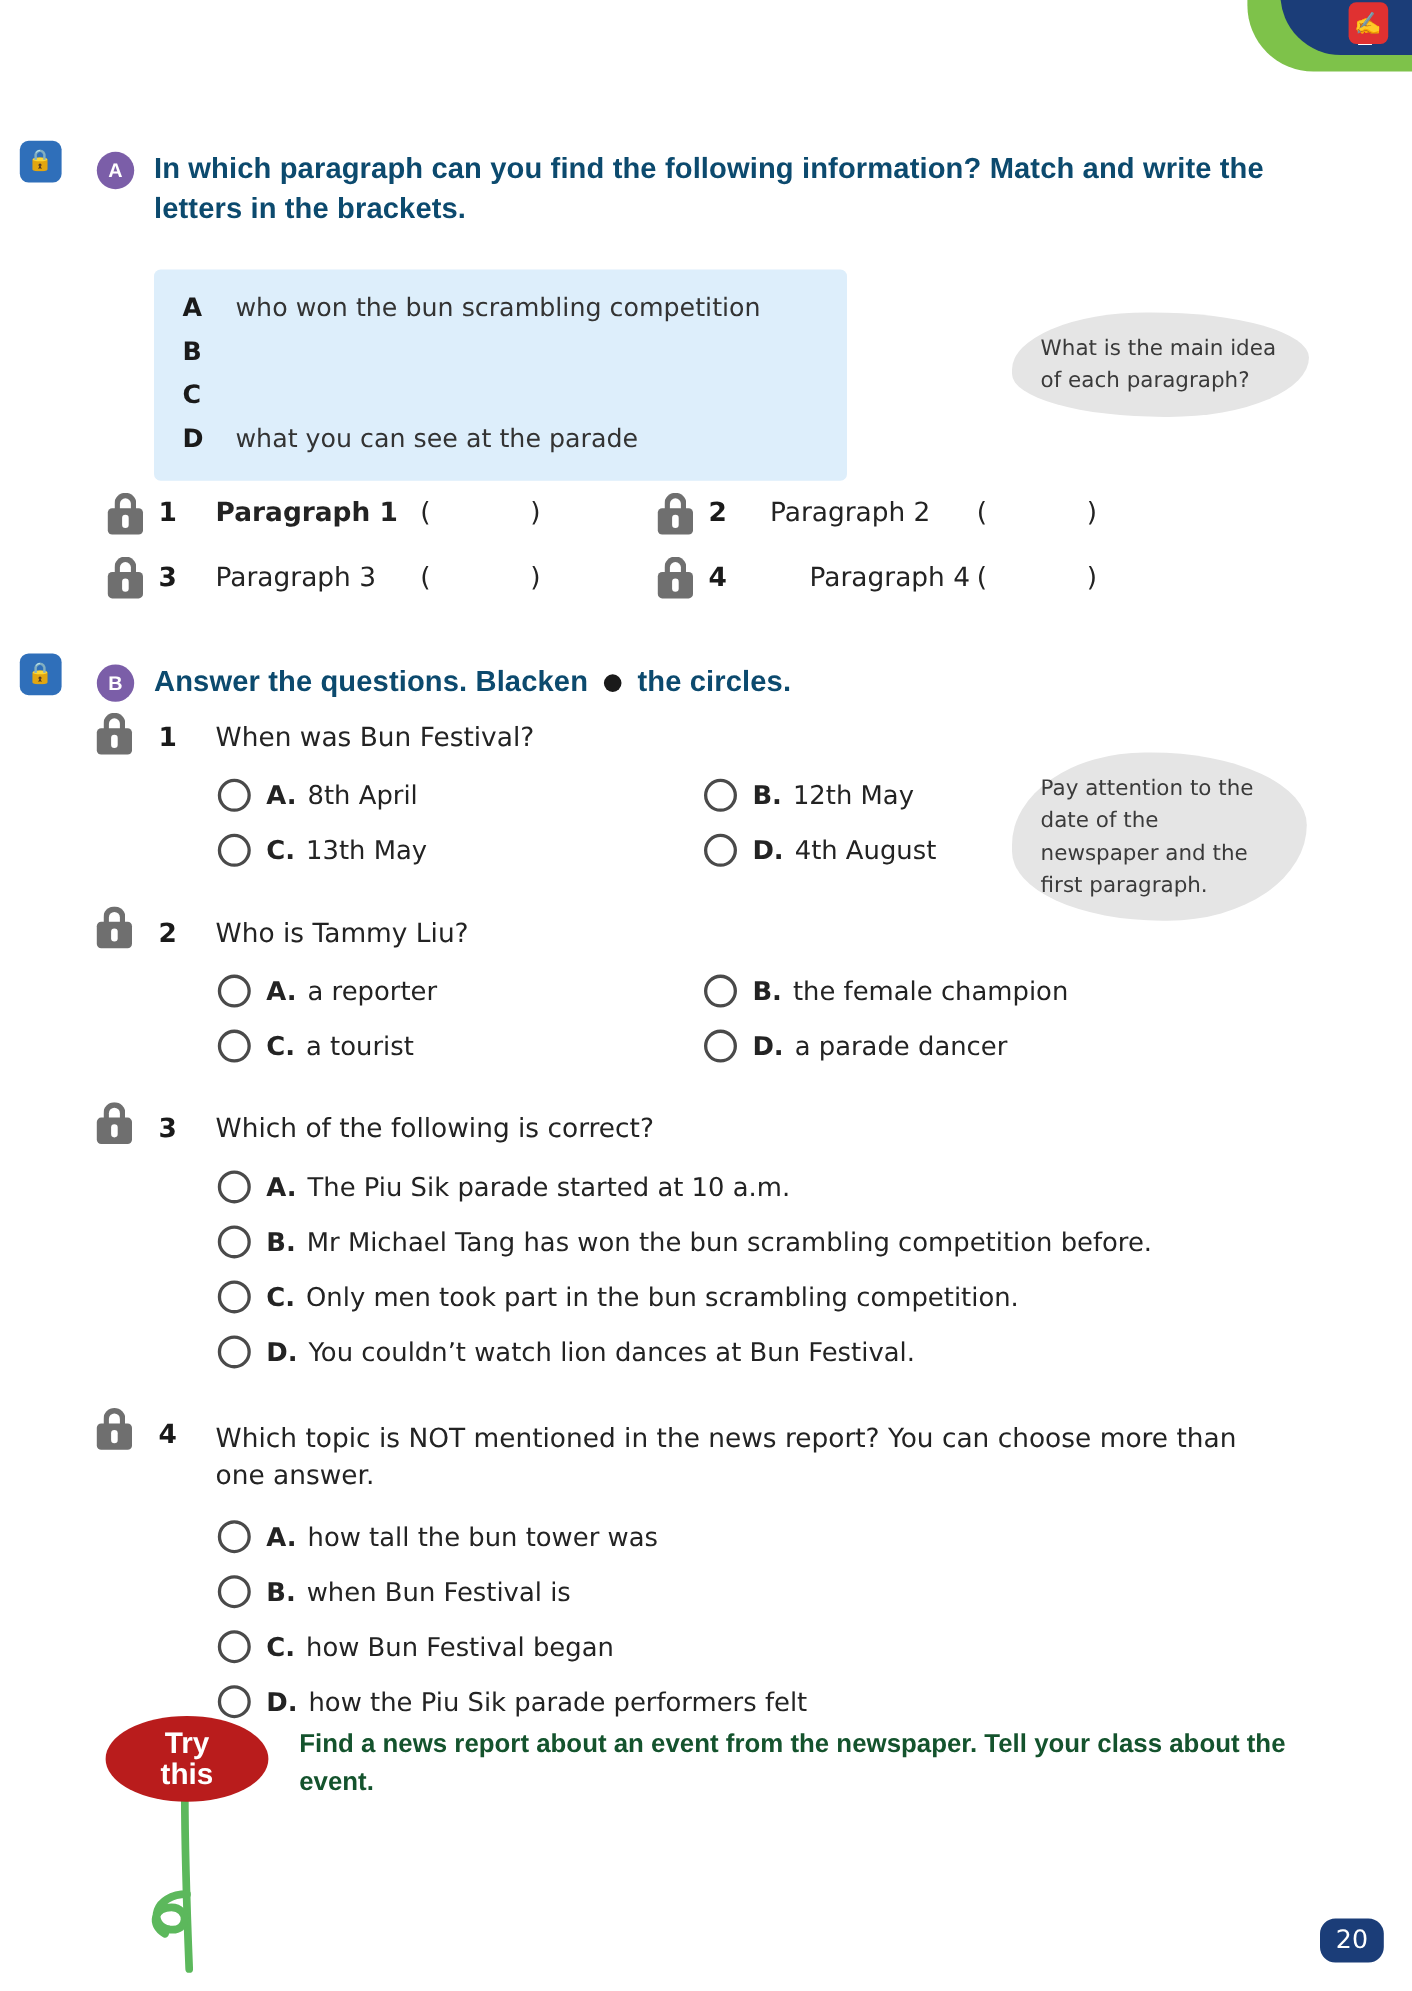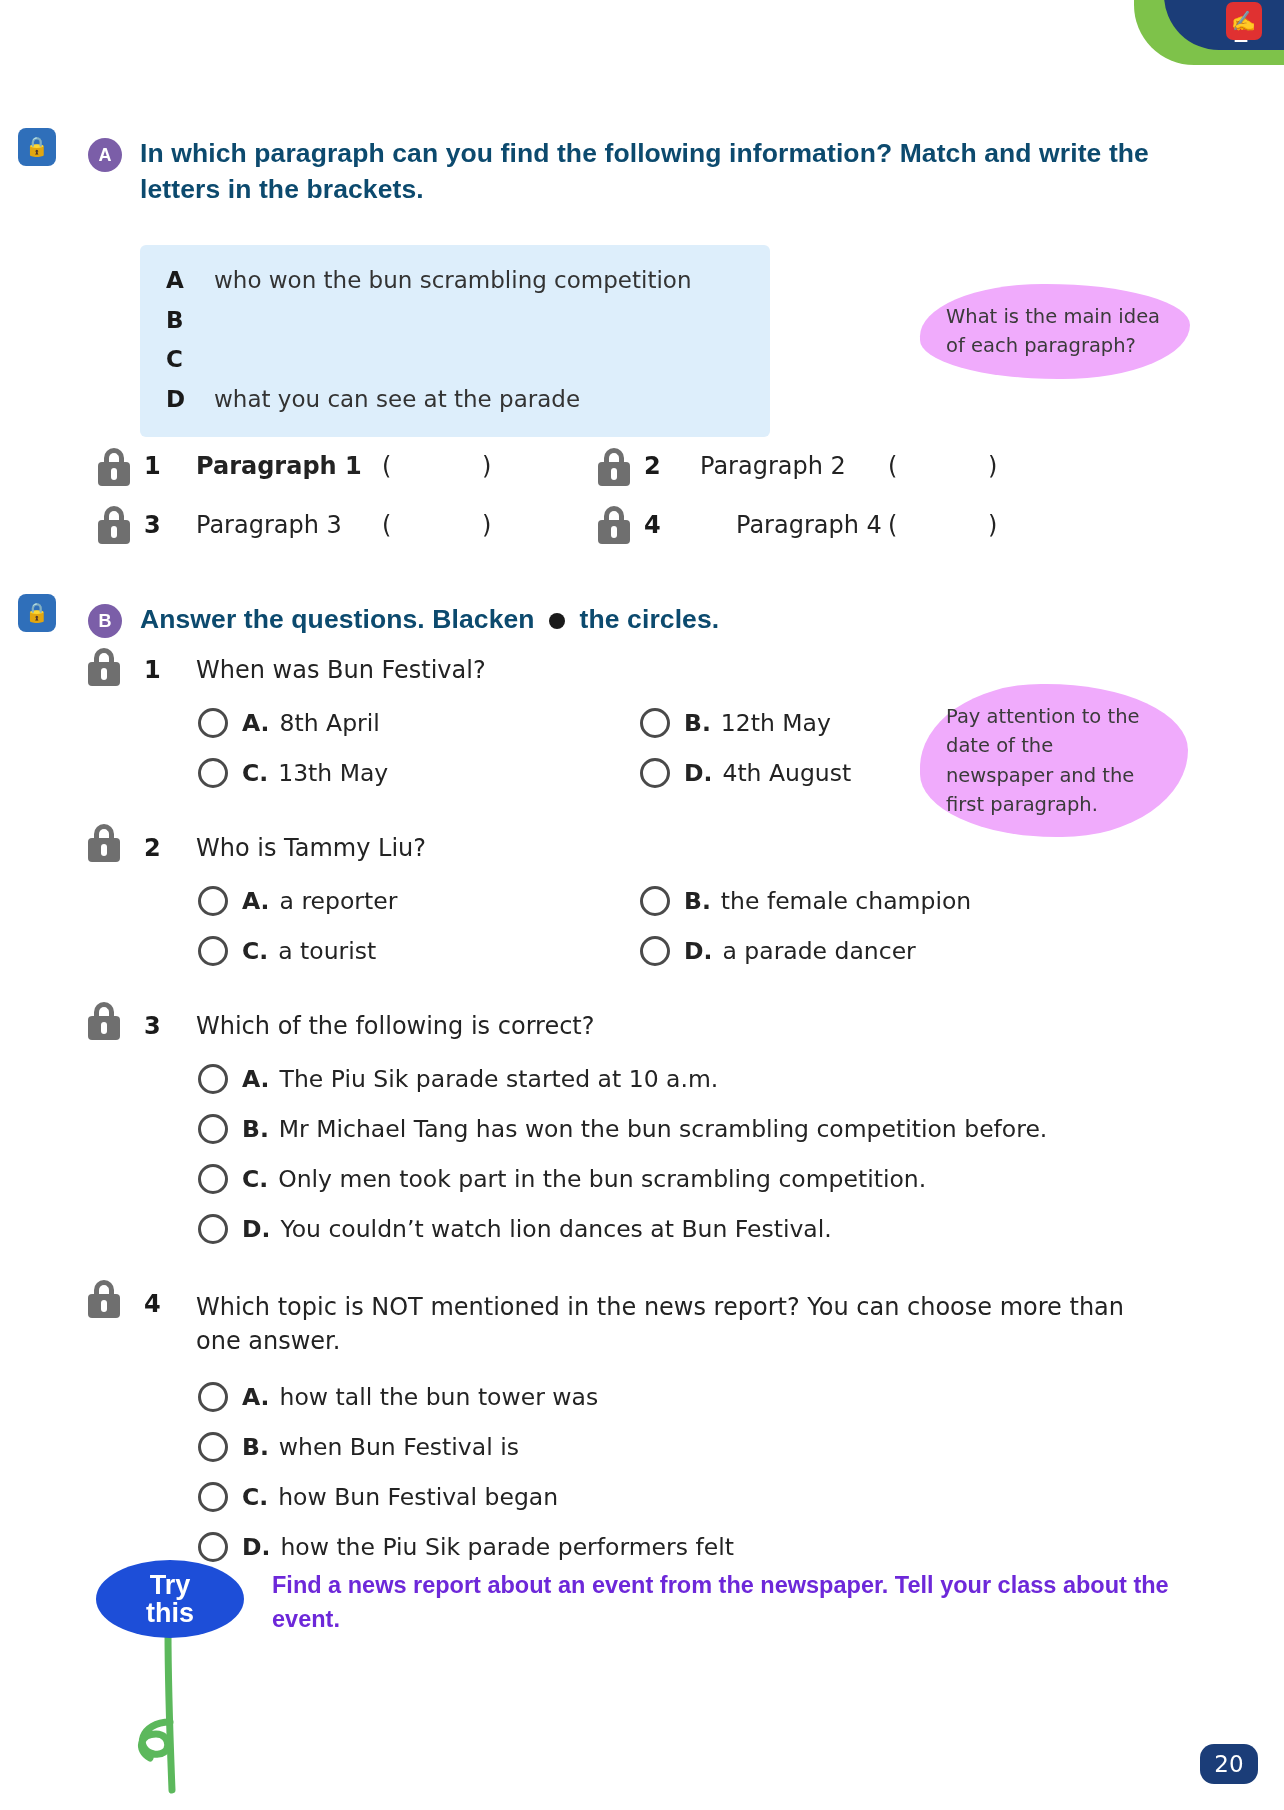--- a/index.html
+++ b/index.html
@@ -115,21 +115,21 @@
   }
   .optbox .row .L {
     width: 48px;
     font-weight: bold;
     color: #1a1a1a;
   }
 
   
   .bubble {
     position: absolute;
-    background: #f0abfc;
+    background: #e5e5e5;
     border-radius: 46% 54% 48% 52% / 56% 44% 58% 42%;
     color: #3a3a3a;
     font-family: "DejaVu Sans", sans-serif;
     font-size: 19.5px;
     line-height: 1.5;
     padding: 18px 26px;
   }
 
   
   .lock {
@@ -194,41 +194,41 @@
   .choice .clab {
     font-weight: bold;
     margin-right: 10px;
   }
 
   
   .trythis {
     position: absolute;
     left: 96px; top: 1560px;
     width: 148px; height: 78px;
-    background: #1d4ed8;
+    background: #b91c1c;
     border-radius: 50%;
     color: #ffffff;
     font-size: 27px;
     font-weight: bold;
     display: flex; flex-direction: column;
     align-items: center; justify-content: center;
     line-height: 1.05;
   }
   .stem {
     position: absolute;
     left: 110px; top: 1630px;
     width: 130px; height: 170px;
   }
   .try-text {
     position: absolute;
     left: 272px; top: 1568px;
     width: 940px;
     font-size: 23.5px;
     font-weight: bold;
-    color: #6d28d9;
+    color: #14532d;
     line-height: 1.45;
   }
 
   
   .pagenum {
     position: absolute;
     right: 26px; bottom: 26px;
     width: 58px; height: 40px;
     background: #1b3d78;
     border-radius: 14px;

